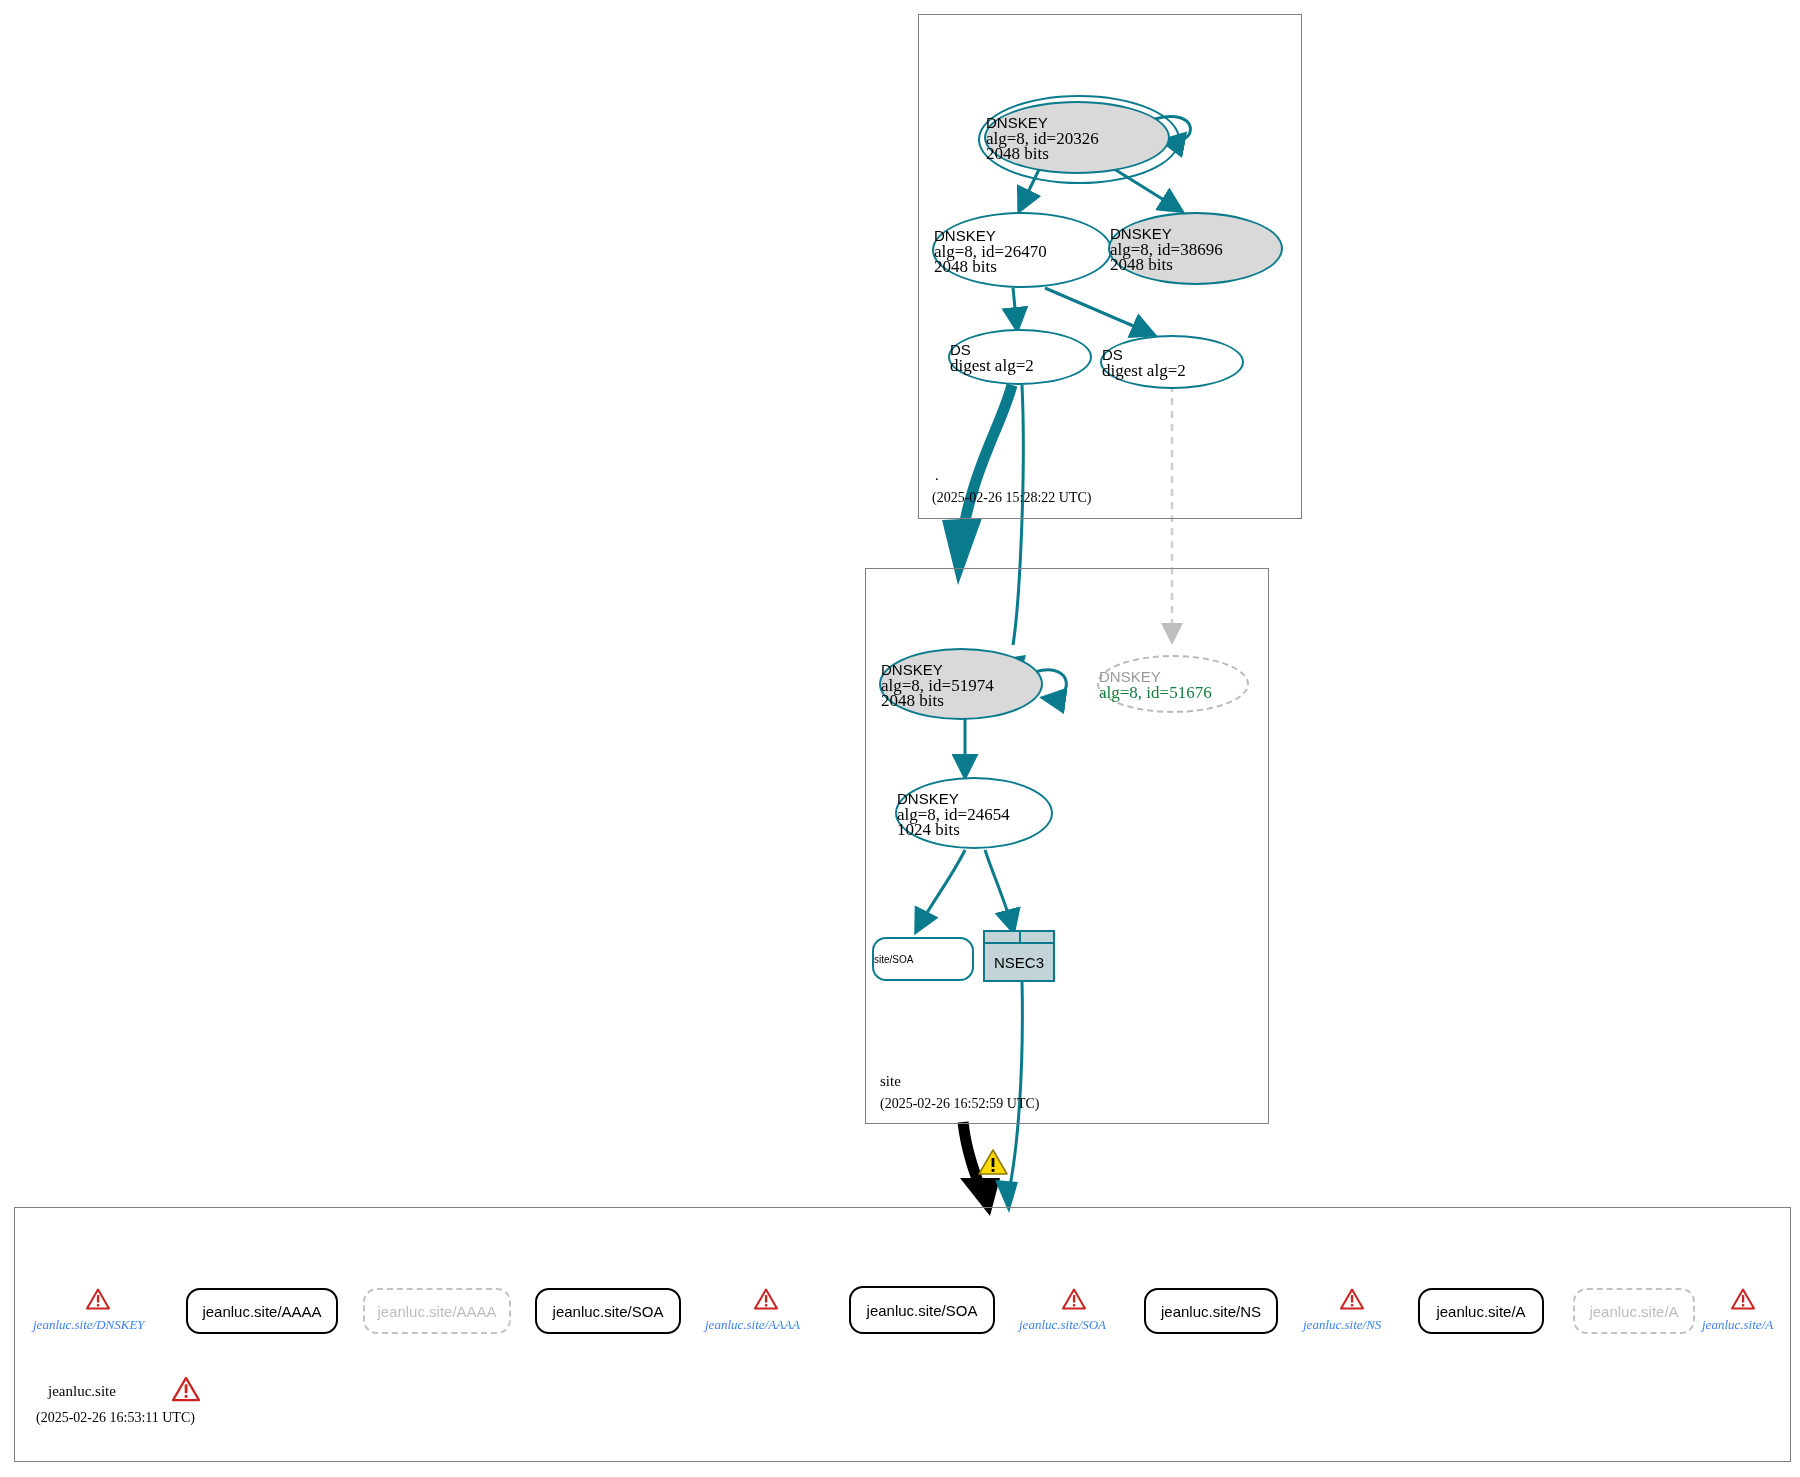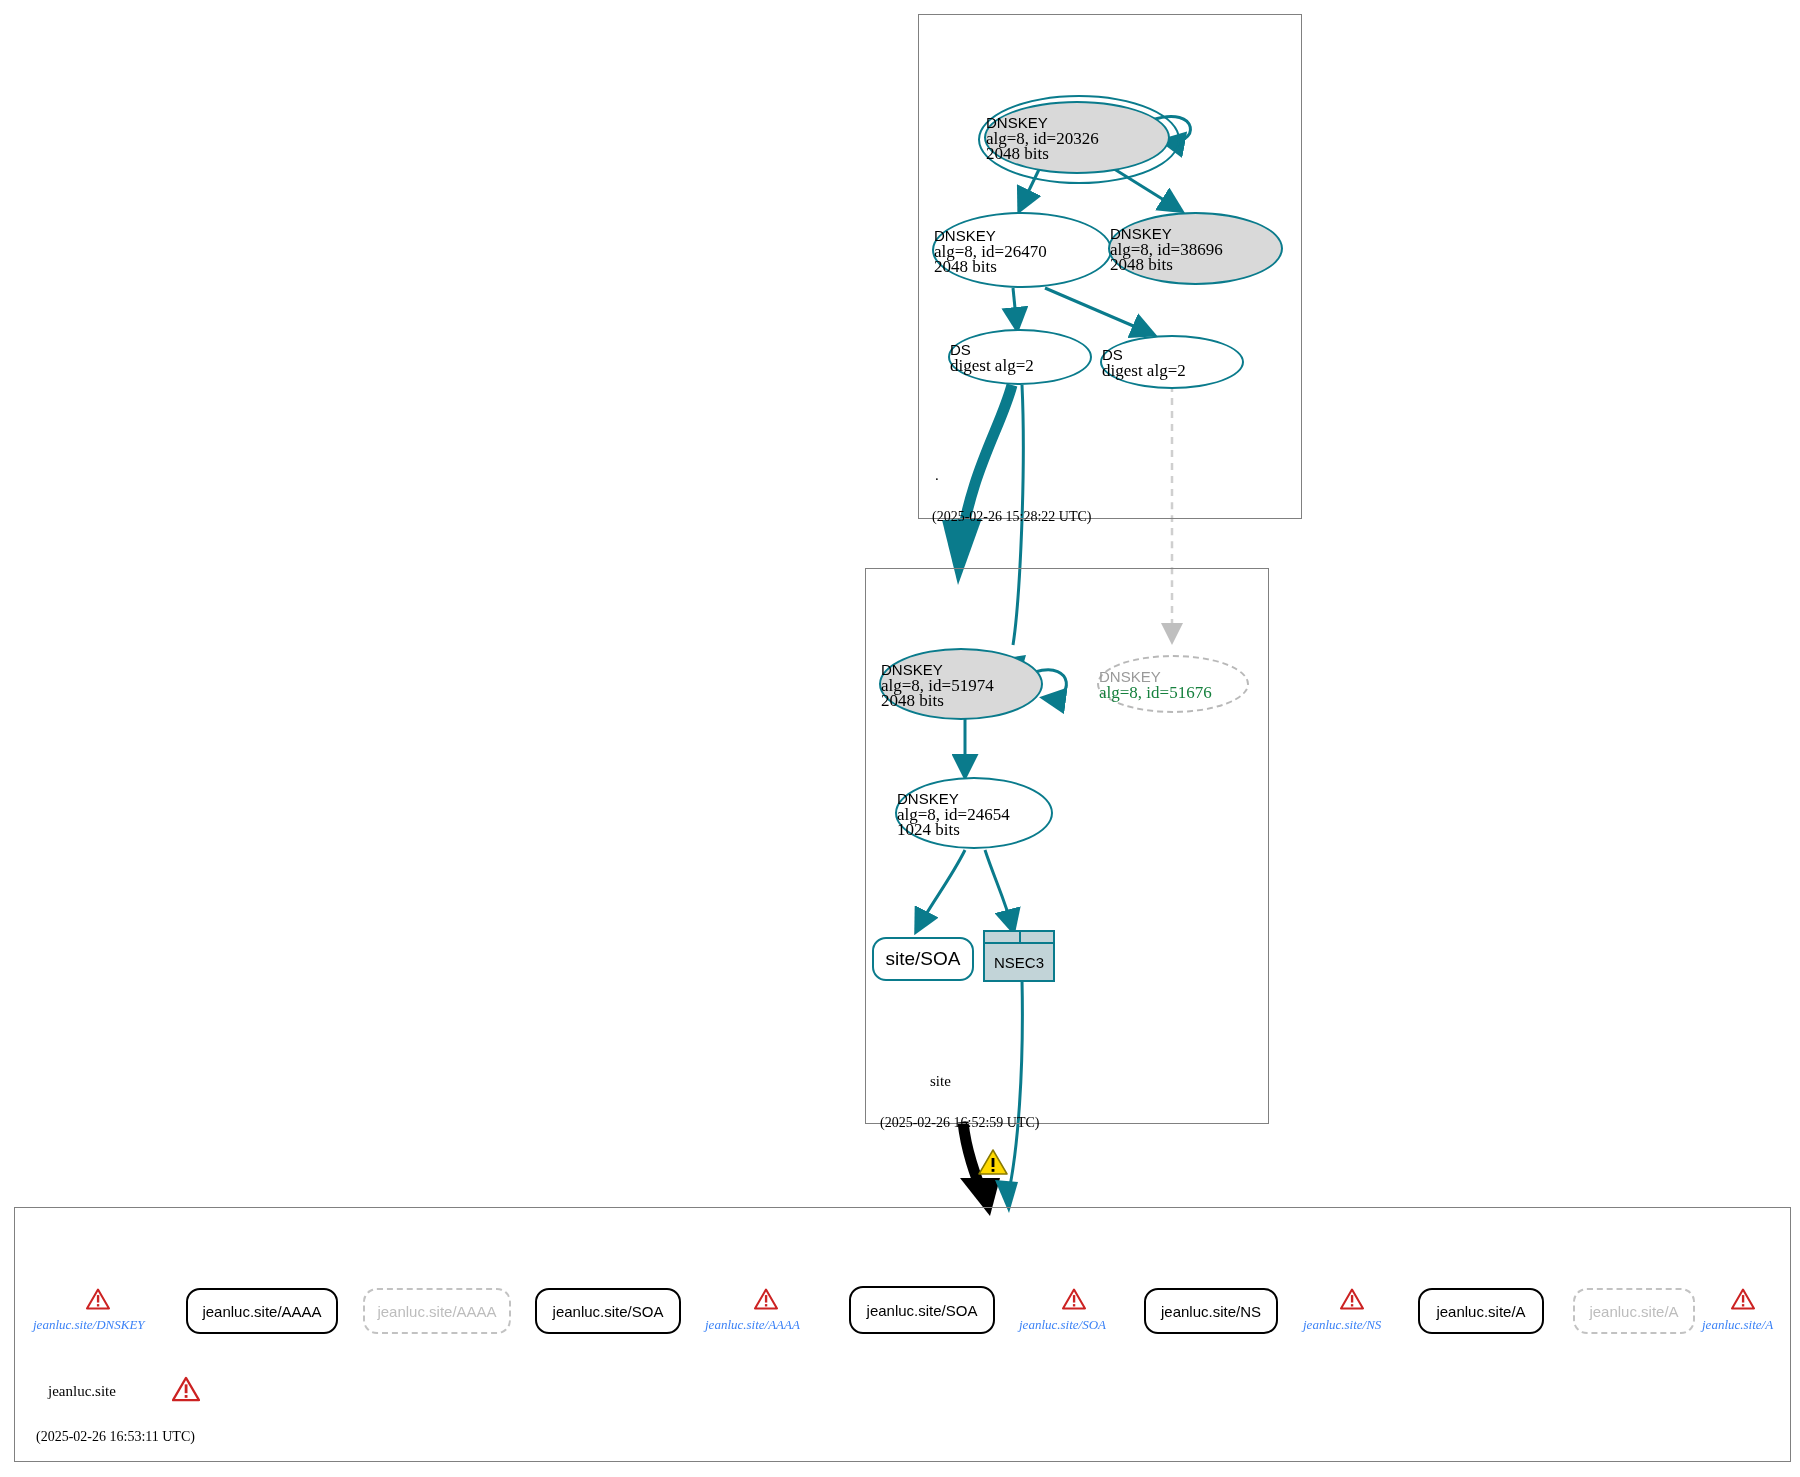--- a/index.html
+++ b/index.html
@@ -1,21 +1,21 @@
 <!DOCTYPE html>
 <html><head>
 <meta charset="utf-8">
 <style>
   html,body{margin:0;padding:0;background:#ffffff;}
   body{width:1800px;height:1477px;position:relative;font-family:"Liberation Sans",sans-serif;color:#000;}
   #stage{position:absolute;left:0;top:0;width:1800px;height:1477px;}
   svg{position:absolute;left:0;top:0;}
   .zone-box{position:absolute;border:1px solid #808080;background:transparent;}
   .zone-label{position:absolute;font-family:"Liberation Serif",serif;font-size:15px;color:#000;white-space:nowrap;}
-  .zone-time{position:absolute;font-family:"Liberation Serif",serif;font-size:14px;color:#000;white-space:nowrap;margin-top:19px;}
+  .zone-time{position:absolute;font-family:"Liberation Serif",serif;font-size:14px;color:#000;white-space:nowrap;}
 
   .node{position:absolute;display:flex;flex-direction:column;align-items:flex-start;justify-content:center;text-align:center;box-sizing:border-box;}
   .ell{border-radius:50%;}
   .ell-solid{border:2px solid #0a7b8c;}
   .ell-dashed{border:2px dashed #b8b8b8;}
   .fill-grey{background:#d9d9d9;}
   .fill-white{background:#ffffff;}
   .fill-none{background:transparent;}
   .n-title{font-family:"Liberation Sans",sans-serif;font-size:15px;line-height:17px;color:#000;}
   .n-title-grey{color:#9a9a9a;}
@@ -27,21 +27,21 @@
   .rrbox{position:absolute;box-sizing:border-box;border:2px solid #000;border-radius:14px;background:#fff;display:flex;align-items:center;justify-content:center;font-family:"Liberation Sans",sans-serif;font-size:15px;color:#000;white-space:nowrap;}
   .rrbox-dashed{border:2px dashed #c2c2c2;color:#bdbdbd;}
 
   .nsec3{position:absolute;box-sizing:border-box;border:2px solid #0a7b8c;background:#c2d4d8;display:flex;flex-direction:column;}
   .nsec3 .top{height:12px;border-bottom:2px solid #0a7b8c;box-sizing:border-box;position:relative;}
   .nsec3 .top:after{content:"";position:absolute;left:50%;top:0;bottom:0;width:2px;background:#0a7b8c;}
   .nsec3 .lbl{flex:1;display:flex;align-items:center;justify-content:center;font-family:Liberation Sans, sans-serif;font-size:15px;color:#000;}
 
   .errtxt{position:absolute;font-family:"Liberation Serif",serif;font-style:italic;font-size:13px;color:#3b82f6;white-space:nowrap;}
   .warnicon{position:absolute;}
-  .soa-box{position:absolute;box-sizing:border-box;border:2px solid #0a7b8c;border-radius:14px;background:#fff;display:flex;align-items:center;justify-content:center;font-family:"Liberation Sans",sans-serif;font-size:19px;}
+  .soa-box{position:absolute;box-sizing:border-box;border:2px solid #0a7b8c;border-radius:14px;background:#fff;display:flex;align-items:center;justify-content:flex-start;font-family:"Liberation Sans",sans-serif;font-size:10px;}
 </style>
 </head>
 <body>
 
 <div id="stage">
 
   <svg width="1800" height="1477">
     <defs>
       <marker id="tealArrow" markerWidth="9" markerHeight="9" refX="7" refY="4.5" orient="auto">
         <path d="M0,0 L9,4.5 L0,9 z" fill="#0a7b8c"></path>
@@ -111,21 +111,21 @@
     <div class="n-title">DS</div>
     <div class="n-sub">digest alg=2</div>
   </div>
 
   <div class="node ell ell-solid fill-white" style="left:1100px;top:335px;width:144px;height:54px;">
     <div class="n-title">DS</div>
     <div class="n-sub">digest alg=2</div>
   </div>
 
   <div class="zone-box" style="left:865px;top:568px;width:402px;height:554px;"></div>
-  <div class="zone-label" style="left:930px;top:1073px;">site</div>
+  <div class="zone-label" style="left:880px;top:1073px;">site</div>
   <div class="zone-time" style="left:880px;top:1096px;">(2025-02-26 16:52:59 UTC)</div>
 
   <div class="node ell ell-solid fill-grey" style="left:879px;top:648px;width:164px;height:72px;">
     <div class="n-title">DNSKEY</div>
     <div class="n-sub">alg=8, id=51974</div>
     <div class="n-sub">2048 bits</div>
   </div>
 
   <div class="node ell ell-dashed fill-none" style="left:1097px;top:655px;width:152px;height:58px;">
     <div class="n-title n-title-grey">DNSKEY</div>

